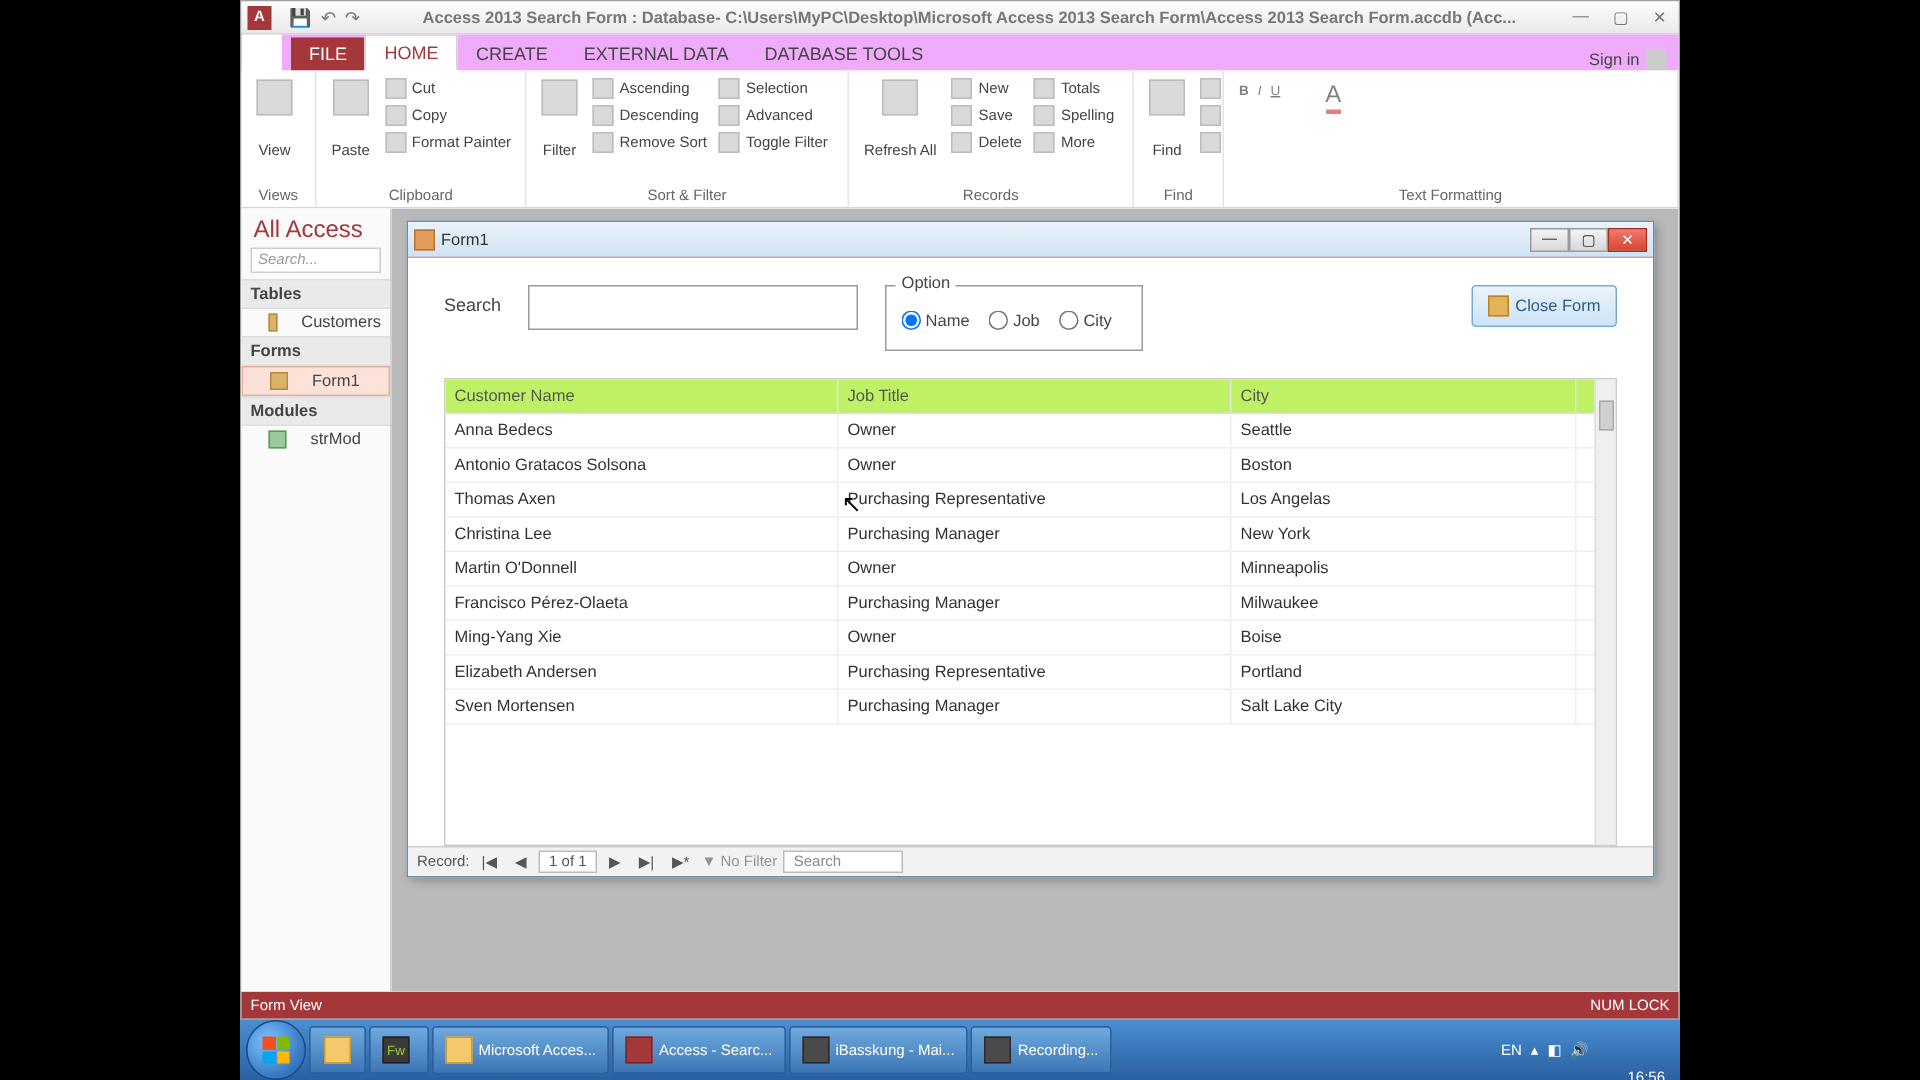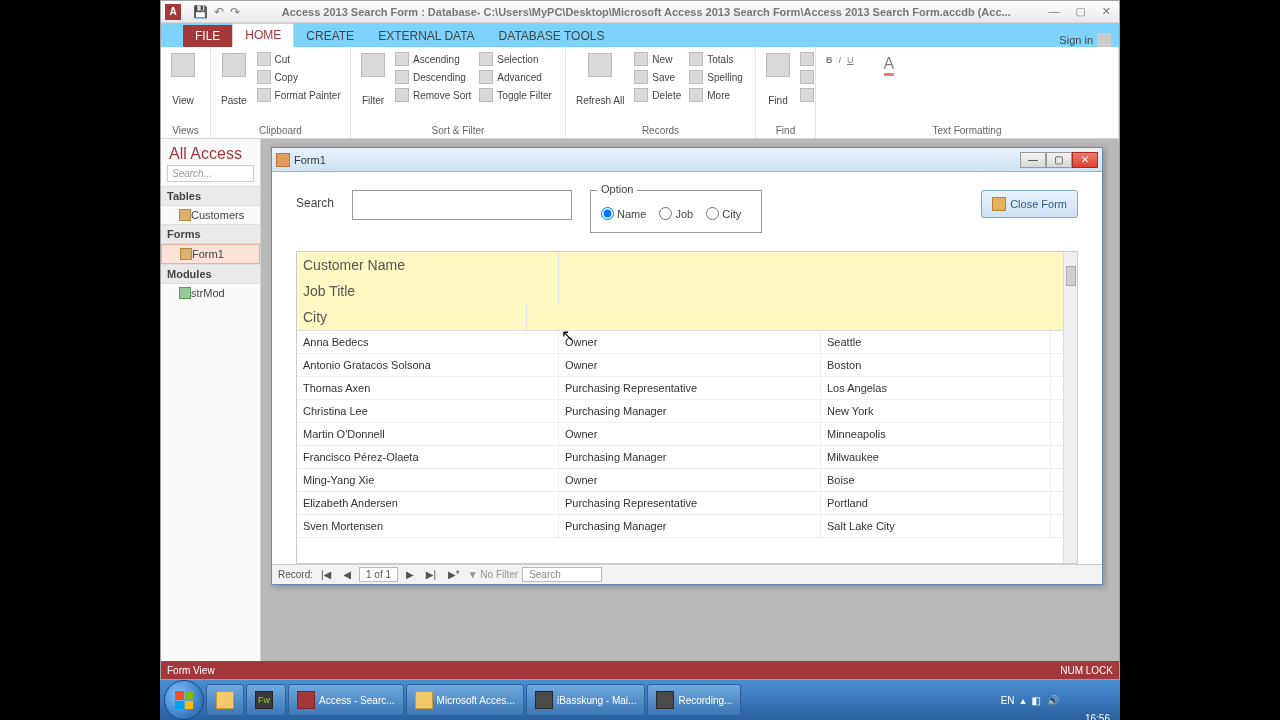--- a/index.html
+++ b/index.html
@@ -5,41 +5,41 @@
 * { margin: 0; padding: 0; box-sizing: border-box; font-family: "Segoe UI", Tahoma, sans-serif; }
 body { width: 1280px; height: 720px; background: #000; overflow: hidden; position: relative; }
 .app-window { position: absolute; left: 160px; top: 0; width: 960px; height: 680px; background: #fff; border: 1px solid #9f9f9f; display: flex; flex-direction: column; }
 .titlebar { height: 22px; background: linear-gradient(#fdfdfd,#e9e9e9); display: flex; align-items: center; padding: 0 4px; font-size: 11px; color: #555; border-bottom: 1px solid #d4d4d4; }
 .titlebar .acc-icon { width: 16px; height: 16px; background: #a4373a; color: #fff; font-size: 10px; display: inline-flex; align-items: center; justify-content: center; margin-right: 4px; font-weight: bold; }
 .qat { display: flex; align-items: center; gap: 6px; margin: 0 8px; color: #777; }
 .qat span { font-size: 12px; }
 .title-text { flex: 1; text-align: center; font-size: 11px; color: #777; white-space: nowrap; overflow: hidden; font-weight: bold; }
 .win-controls { display: flex; gap: 8px; color: #777; font-size: 11px; }
 .win-controls span { padding: 0 4px; }
-.ribbon-tabs { height: 24px; display: flex; align-items: flex-end; background: #7dd3fc; padding-left: 22px; }
+.ribbon-tabs { height: 24px; display: flex; align-items: flex-end; background: #f0abfc; padding-left: 6px; margin-left: 27px; }
 .ribbon-tabs .tab { padding: 4px 12px; font-size: 12px; color: #444; cursor: pointer; }
 .ribbon-tabs .tab.file { background: #a4373a; color: #fff; }
 .ribbon-tabs .tab.active { color: #a4373a; border: 1px solid #d4d4d4; border-bottom: 1px solid #fff; background: #fff; }
 .signin { margin-left: auto; margin-right: 8px; font-size: 11px; color: #444; display: flex; align-items: center; gap: 4px; }
 .signin .avatar { width: 14px; height: 14px; background: #ccc; }
 .ribbon { height: 92px; background: #fff; border-bottom: 1px solid #d4d4d4; display: flex; }
 .ribbon-group { border-right: 1px solid #e4e4e4; display: flex; flex-direction: column; padding: 4px 6px 0; }
 .ribbon-group .body { flex: 1; display: flex; align-items: flex-start; gap: 4px; }
 .ribbon-group .label { text-align: center; font-size: 10px; color: #666; padding: 2px 0; }
 .rbtn-big { display: flex; flex-direction: column; align-items: center; gap: 18px; font-size: 10px; color: #444; padding: 2px 4px; }
 .rbtn-big .ico { width: 24px; height: 24px; background: #d9d9d9; border: 1px solid #bbb; }
 .rbtn-col { display: flex; flex-direction: column; gap: 2px; }
 .rbtn-small { display: flex; align-items: center; gap: 4px; font-size: 10px; color: #444; padding: 1px 2px; white-space: nowrap; }
 .rbtn-small .ico { width: 14px; height: 14px; background: #d9d9d9; border: 1px solid #bbb; }
 .content-area { flex: 1; display: flex; background: #fff; position: relative; overflow: hidden; }
 .nav-pane { width: 100px; border-right: 1px solid #d4d4d4; background: #fafafa; font-size: 11px; display: flex; flex-direction: column; }
 .nav-title { font-size: 16px; color: #a4373a; padding: 6px 8px 2px; white-space: nowrap; overflow: hidden; }
 .nav-search { margin: 0 6px 4px; border: 1px solid #ccc; padding: 2px 4px; font-size: 10px; color: #999; font-style: italic; background: #fff; }
 .nav-group-hdr { background: #eaeaea; padding: 3px 6px; font-weight: bold; color: #444; border-top: 1px solid #ddd; border-bottom: 1px solid #ddd; }
-.nav-item { padding: 3px 6px 3px 18px; color: #444; display: flex; align-items: center; gap: 0; }
+.nav-item { padding: 3px 6px 3px 18px; color: #444; display: flex; align-items: center; gap: 16px; }
 .nav-item.sel { background: #fde2d9; border: 1px solid #e8b19c; }
 .nav-item .ni-ico { width: 12px; height: 12px; background: #d9b36b; border: 1px solid #b58a3a; }
 .main-canvas { flex: 1; background: #b9b9b9; position: relative; }
 .form-window { position: absolute; left: 10px; top: 8px; width: 832px; height: 438px; background: #f6f6f6; border: 1px solid #6a8bab; box-shadow: 2px 2px 6px rgba(0,0,0,0.25); display: flex; flex-direction: column; }
 .form-titlebar { height: 24px; background: linear-gradient(#eaf3fb,#cfe2f3); display: flex; align-items: center; padding: 0 4px; font-size: 11px; color: #333; border-bottom: 1px solid #aac; }
 .form-titlebar .fi { width: 14px; height: 14px; background: #e29b5a; border: 1px solid #b57535; margin-right: 4px; }
 .form-titlebar .ftitle { flex: 1; }
 .form-wc { display: flex; gap: 0; }
 .form-wc span { width: 26px; height: 16px; display: inline-flex; align-items: center; justify-content: center; font-size: 10px; background: linear-gradient(#f4f4f4,#d8d8d8); border: 1px solid #9a9a9a; color: #333; }
 .form-wc span.close { background: linear-gradient(#f07a6f,#d9432f); color: #fff; border-color: #a52c1e; }
@@ -47,21 +47,21 @@
 .search-row { display: flex; align-items: flex-start; gap: 18px; margin-bottom: 18px; }
 .search-label { font-size: 12px; color: #444; padding-top: 6px; }
 .search-input { width: 220px; height: 30px; border: 1px solid #999; background: #fff; }
 .option-box { border: 1px solid #999; padding: 6px 10px 10px; position: relative; font-size: 11px; color: #444; }
 .option-box .legend { position: absolute; top: -8px; left: 6px; background: #fff; padding: 0 4px; }
 .option-box label { margin-right: 10px; display: inline-flex; align-items: center; gap: 3px; margin-top: 10px; }
 .option-box input { margin: 0; }
 .close-form-btn { margin-left: auto; background: linear-gradient(#eaf3fb,#cde3f6); border: 1px solid #7aa9d4; border-radius: 3px; padding: 6px 10px; font-size: 11px; color: #2a5a86; display: flex; align-items: center; gap: 4px; }
 .close-form-btn .ico { width: 14px; height: 14px; background: #e2b35a; border: 1px solid #b9832a; }
 .data-grid { flex: 1; border: 1px solid #ccc; overflow: hidden; display: flex; flex-direction: column; position: relative; }
-.dg-head { display: flex; background: #fef9c3; border-bottom: 1px solid #ddd; font-size: 14px; color: #555; flex-direction: column; }
+.dg-head { display: flex; background: #bef264; border-bottom: 1px solid #ddd; font-size: 11px; color: #555; }
 .dg-head div { padding: 5px 6px; border-right: 1px solid #e2e2e2; }
 .dg-body { flex: 1; overflow: hidden; }
 .dg-row { display: flex; font-size: 11px; color: #333; border-bottom: 1px solid #eee; }
 .dg-row div { padding: 5px 6px; border-right: 1px solid #eee; }
 .col-name { width: 262px; }
 .col-job { width: 262px; }
 .col-city { width: 230px; }
 .dg-scroll { position: absolute; right: 0; top: 0; width: 14px; height: 100%; background: #efefef; border-left: 1px solid #ddd; }
 .dg-scroll .thumb { position: absolute; left: 2px; top: 14px; width: 10px; height: 20px; background: #cfcfcf; border: 1px solid #aaa; }
 .rec-nav { height: 20px; background: #f2f2f2; border-top: 1px solid #ccc; display: flex; align-items: center; gap: 4px; padding: 0 6px; font-size: 10px; color: #555; }
@@ -406,27 +406,27 @@
       </div>
     </div>
   <div class="tb-pin">
       <span class="tico" style="width:18px;height:18px;background:#f3c96b;border:1px solid #c99a3a"></span>
     </div>
   <div id="tb-items" style="display:flex;gap:2px">
       <div class="tb-item fw">
         <span class="tico">Fw</span>
         <span></span>
       </div>
+      <div class="tb-item folder">
+        <span class="tico"></span>
+        <span>Microsoft Acces...</span>
+      </div>
       <div class="tb-item acc">
         <span class="tico"></span>
         <span>Access - Searc...</span>
-      </div>
-      <div class="tb-item folder">
-        <span class="tico"></span>
-        <span>Microsoft Acces...</span>
       </div>
       <div class="tb-item rec">
         <span class="tico"></span>
         <span>iBasskung - Mai...</span>
       </div>
       <div class="tb-item rec">
         <span class="tico"></span>
         <span>Recording...</span>
       </div>
     </div>

